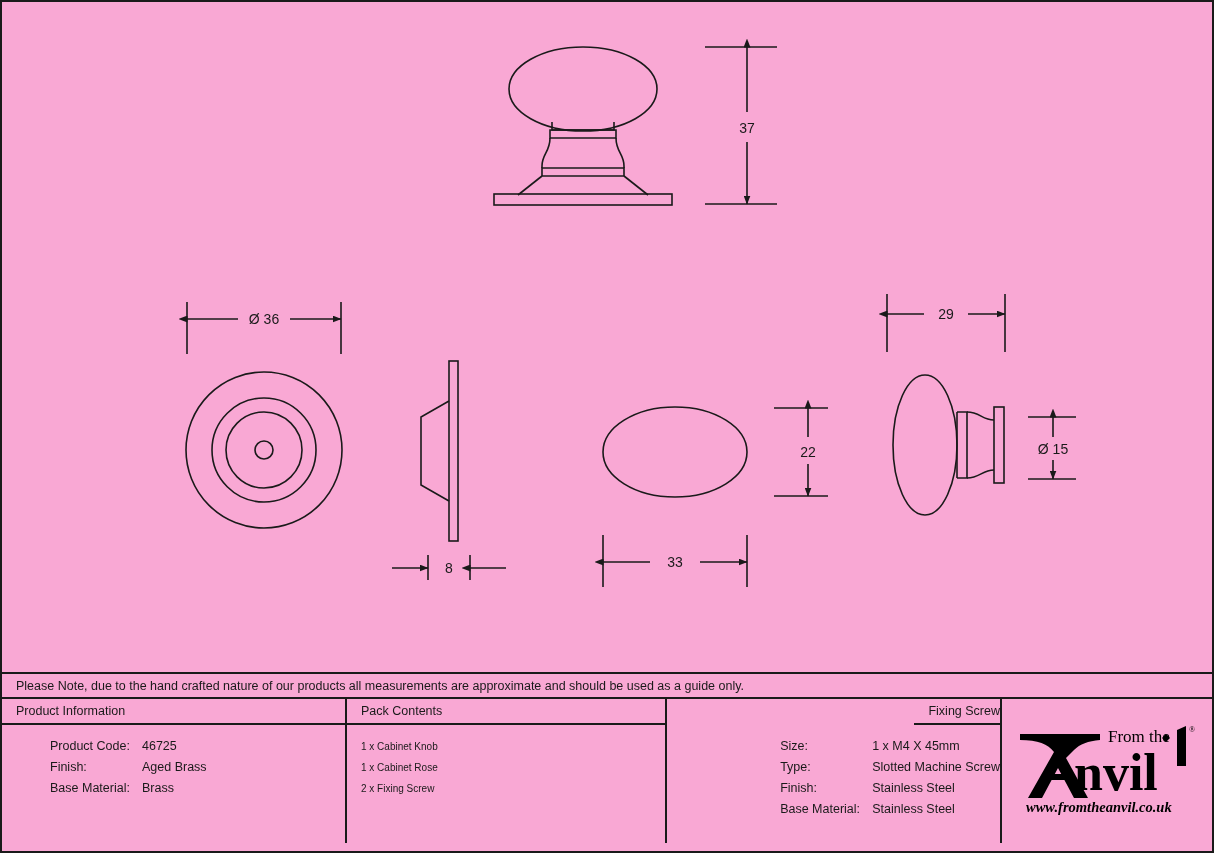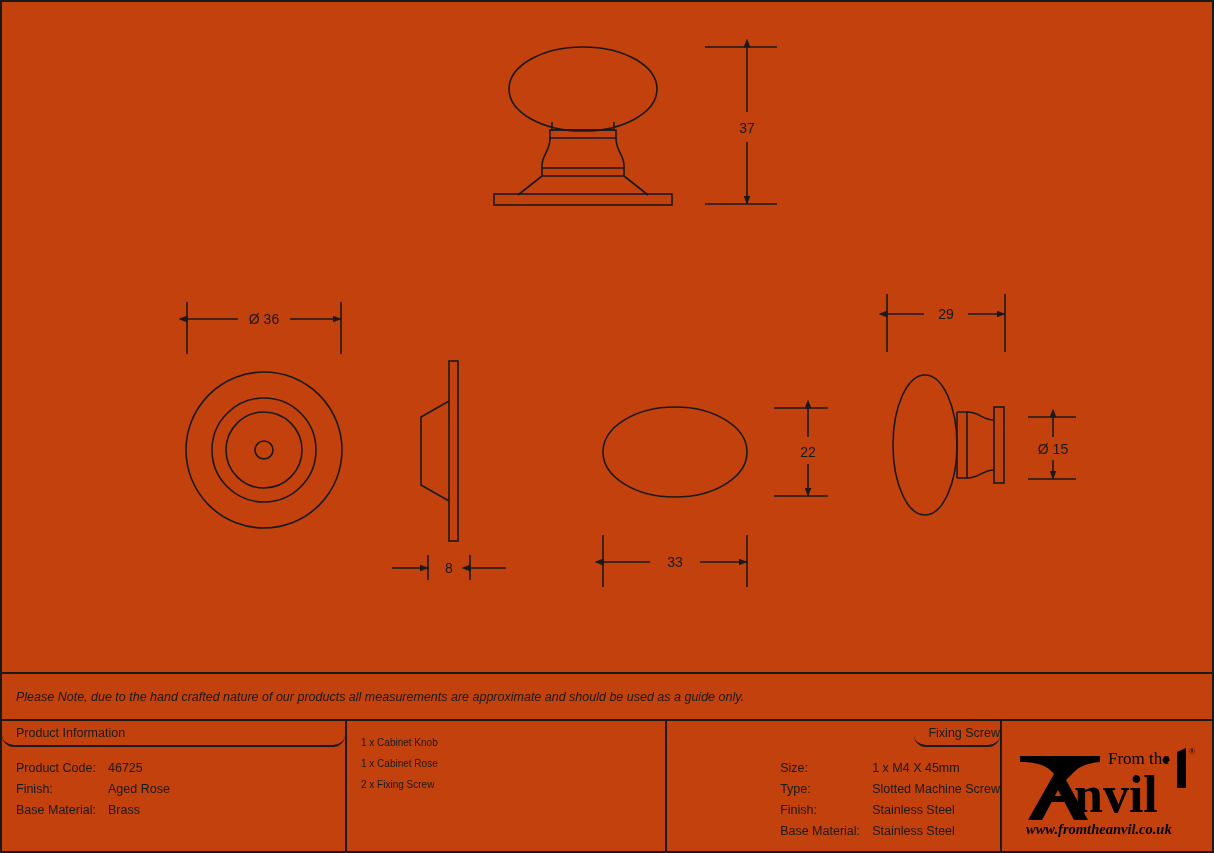--- a/index.html
+++ b/index.html
@@ -10,75 +10,73 @@
   body {
     width: 1214px; height: 853px;
     font-family: "Liberation Sans", sans-serif;
     color: #1a1a1a;
     overflow: hidden;
   }
   #sheet {
     position: relative;
     width: 1214px; height: 853px;
     border: 2px solid #1a1a1a;
-    background: #c2410c;
+    background: #f9a8d4;
   }
   #drawing-area {
     position: absolute;
     left: 0; top: 0;
     width: 1210px; height: 672px;
   }
   #drawing-svg { display: block; width: 1210px; height: 672px; }
 
   
   #spec-table {
     position: absolute;
     left: 0; top: 670px;
     width: 1210px; height: 179px;
   }
   .note-row {
-    height: 49px;
+    height: 27px;
     border-top: 2px solid #1a1a1a;
     border-bottom: 2px solid #1a1a1a;
     display: flex; align-items: center;
     padding-left: 14px;
     font-size: 12.5px;
-    font-style: italic;
   }
   .cols {
     display: flex;
     height: 144px;
   }
   .col {
     border-right: 2px solid #1a1a1a;
     display: flex; flex-direction: column;
   }
   .col:last-child { border-right: none; }
   .col-product { width: 345px; }
   .col-pack { width: 320px; }
   .col-screw { width: 335px; align-items: flex-end; }
   .col-logo { width: 210px; }
   .col-head {
     height: 26px;
     border-bottom: 2px solid #1a1a1a;
     display: flex; align-items: center;
     padding-left: 14px;
     font-size: 12.5px;
-    border-radius: 12px;
   }
   .col-body {
     flex: 1;
     padding: 11px 0 0 14px;
   }
   .kv {
     display: flex;
     font-size: 12.5px;
     line-height: 21px;
   }
-  .kv .k { width: 92px; flex: 0 0 92px; }
+  .kv .k { width: 92px; flex: 0 0 92px; margin-left: 34px; }
   .kv .v { }
   .kv.continuation .k { visibility: hidden; }
   .plain-line {
     font-size: 10px;
     line-height: 21px;
   }
   .logo-wrap {
     flex: 1;
     display: flex; align-items: center; justify-content: center;
     padding: 4px 10px 10px 10px;
@@ -227,30 +225,33 @@
         <div class="col-head">
           <span>Product Information</span>
         </div>
         <div class="col-body">
           <div class="kv">
             <span class="k">Product Code:</span>
             <span class="v">46725</span>
           </div>
           <div class="kv">
             <span class="k">Finish:</span>
-            <span class="v">Aged Rose</span>
+            <span class="v">Aged Brass</span>
           </div>
           <div class="kv">
             <span class="k">Base Material:</span>
             <span class="v">Brass</span>
           </div>
         </div>
       </div>
 
       <div class="col col-pack">
+        <div class="col-head">
+          <span>Pack Contents</span>
+        </div>
         <div class="col-body">
           <div class="plain-line">1 x Cabinet Knob</div>
           <div class="plain-line">1 x Cabinet Rose</div>
           <div class="plain-line">2 x Fixing Screw</div>
         </div>
       </div>
 
       <div class="col col-screw">
         <div class="col-head">
           <span>Fixing Screw</span>

